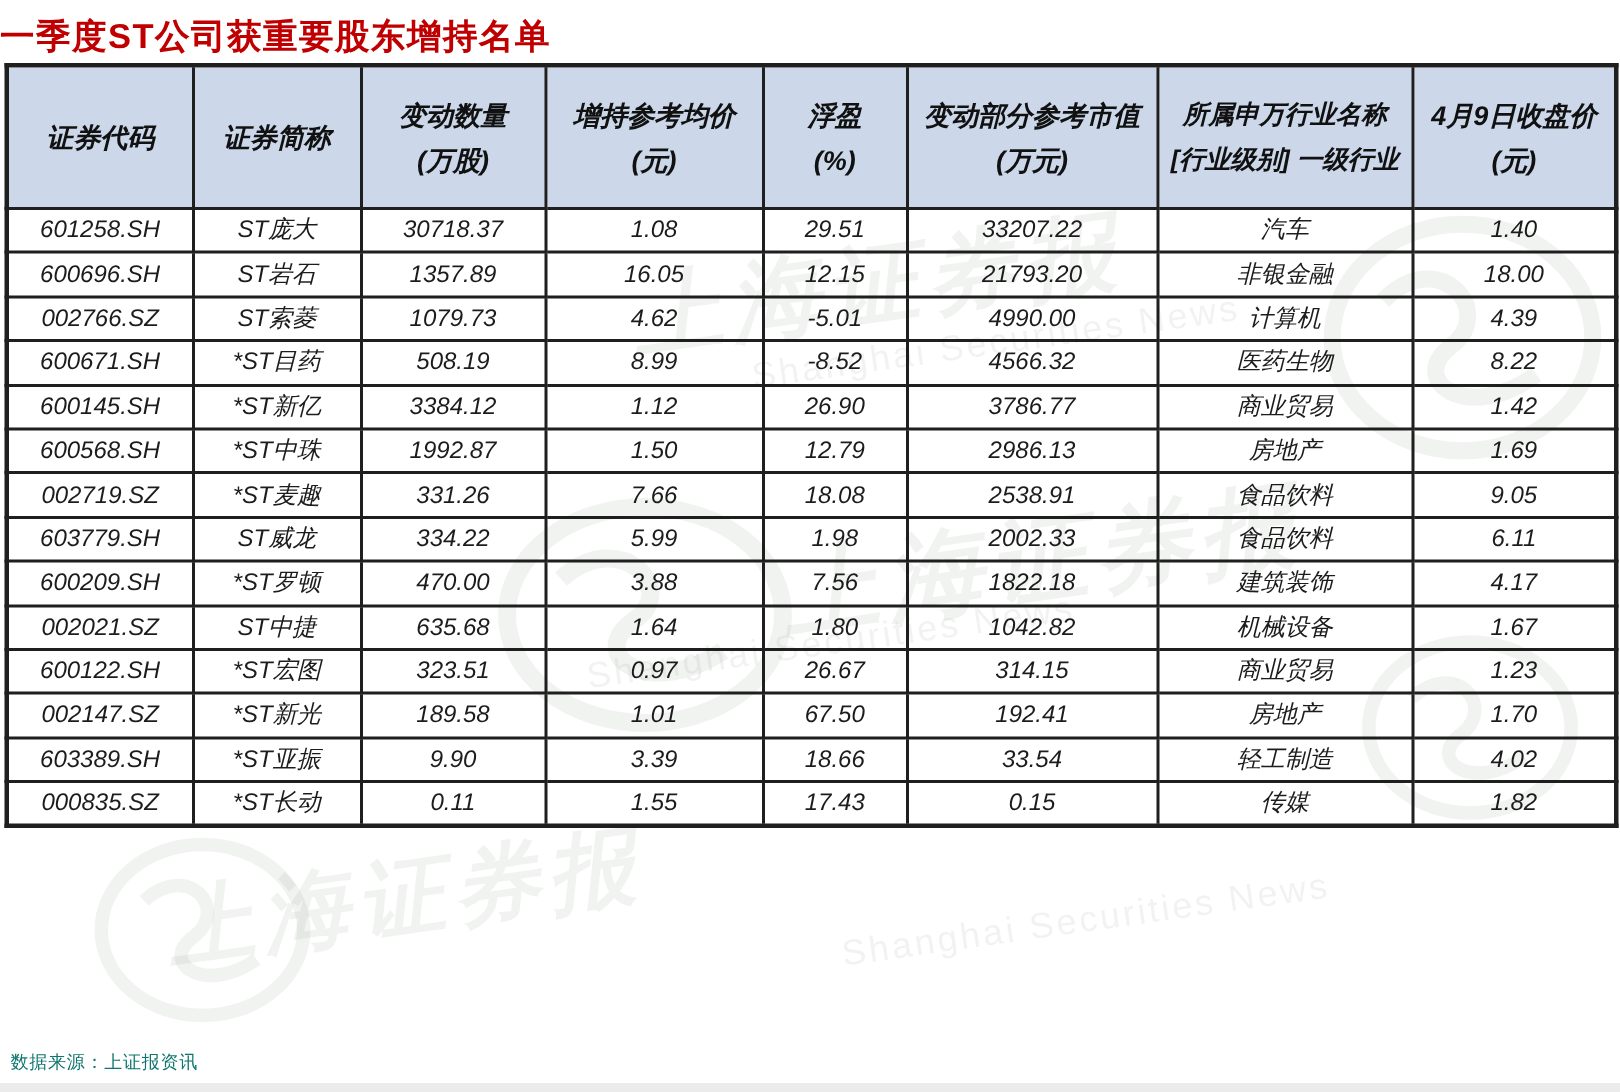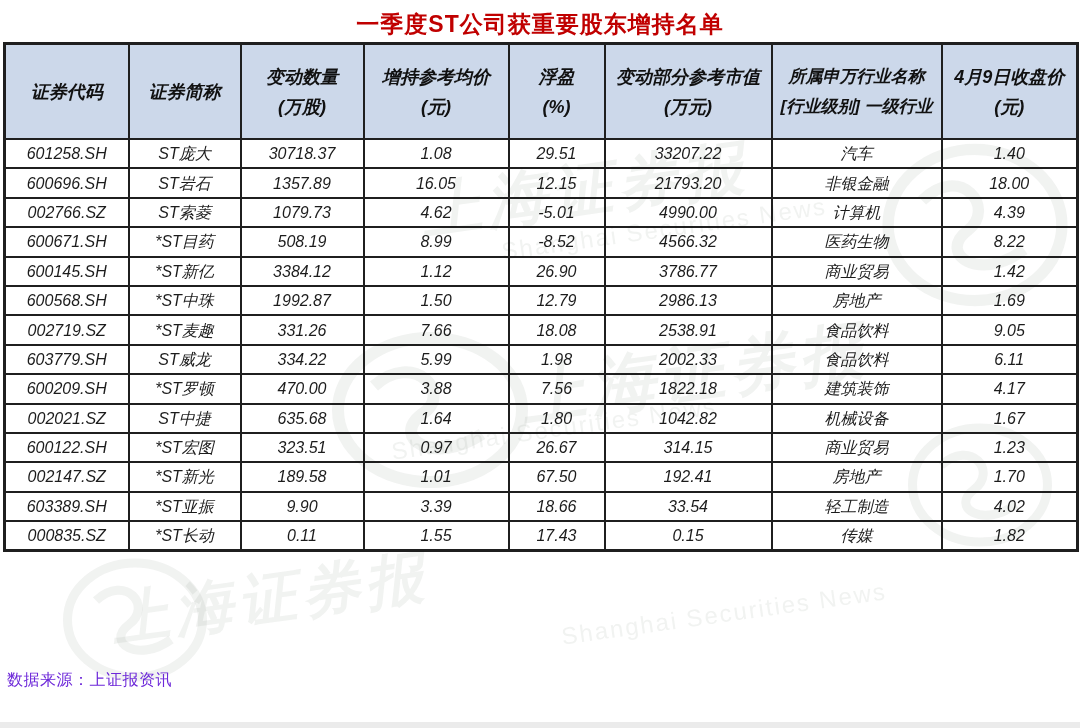--- a/index.html
+++ b/index.html
@@ -9,21 +9,21 @@
     background:#ffffff;
     overflow:hidden;
     font-family:"Liberation Sans","DejaVu Sans",sans-serif;
     --title-color:#c00000;
     --header-bg:#ccd8ea;
     --border-color:#1f1f1f;
     --text-color:#1c1c1c;
   }
   .chart-title{
     position:absolute;top:9px;left:0;right:0;
-    text-align:center;
+    text-align:left;
     font-size:23px;font-weight:bold;
     color:var(--title-color);
     letter-spacing:1px;
   }
   table.holdings{
     position:absolute;top:42px;left:3px;
     width:1073px;
     border-collapse:collapse;
     table-layout:fixed;
     background:transparent;
@@ -51,22 +51,22 @@
     height:27.4px;
     font-size:16px;
     line-height:27px;
     color:var(--text-color);
     background:transparent;
   }
   col.c1{width:124px;} col.c2{width:112px;} col.c3{width:123px;}
   col.c4{width:145px;} col.c5{width:96px;}  col.c6{width:167px;}
   col.c7{width:170px;} col.c8{width:136px;}
   .source-note{
-    position:absolute;left:7px;top:670px;
-    font-size:16px;color:#6d28d9;
+    position:absolute;left:7px;top:700px;
+    font-size:12px;color:#0f766e;
     letter-spacing:0.5px;
     z-index:3;
   }
   .bottom-strip{
     position:absolute;left:0;bottom:0;width:100%;height:6px;
     background:#ebebeb;z-index:0;
   }
   
   .watermarks{
     position:absolute;inset:0;

